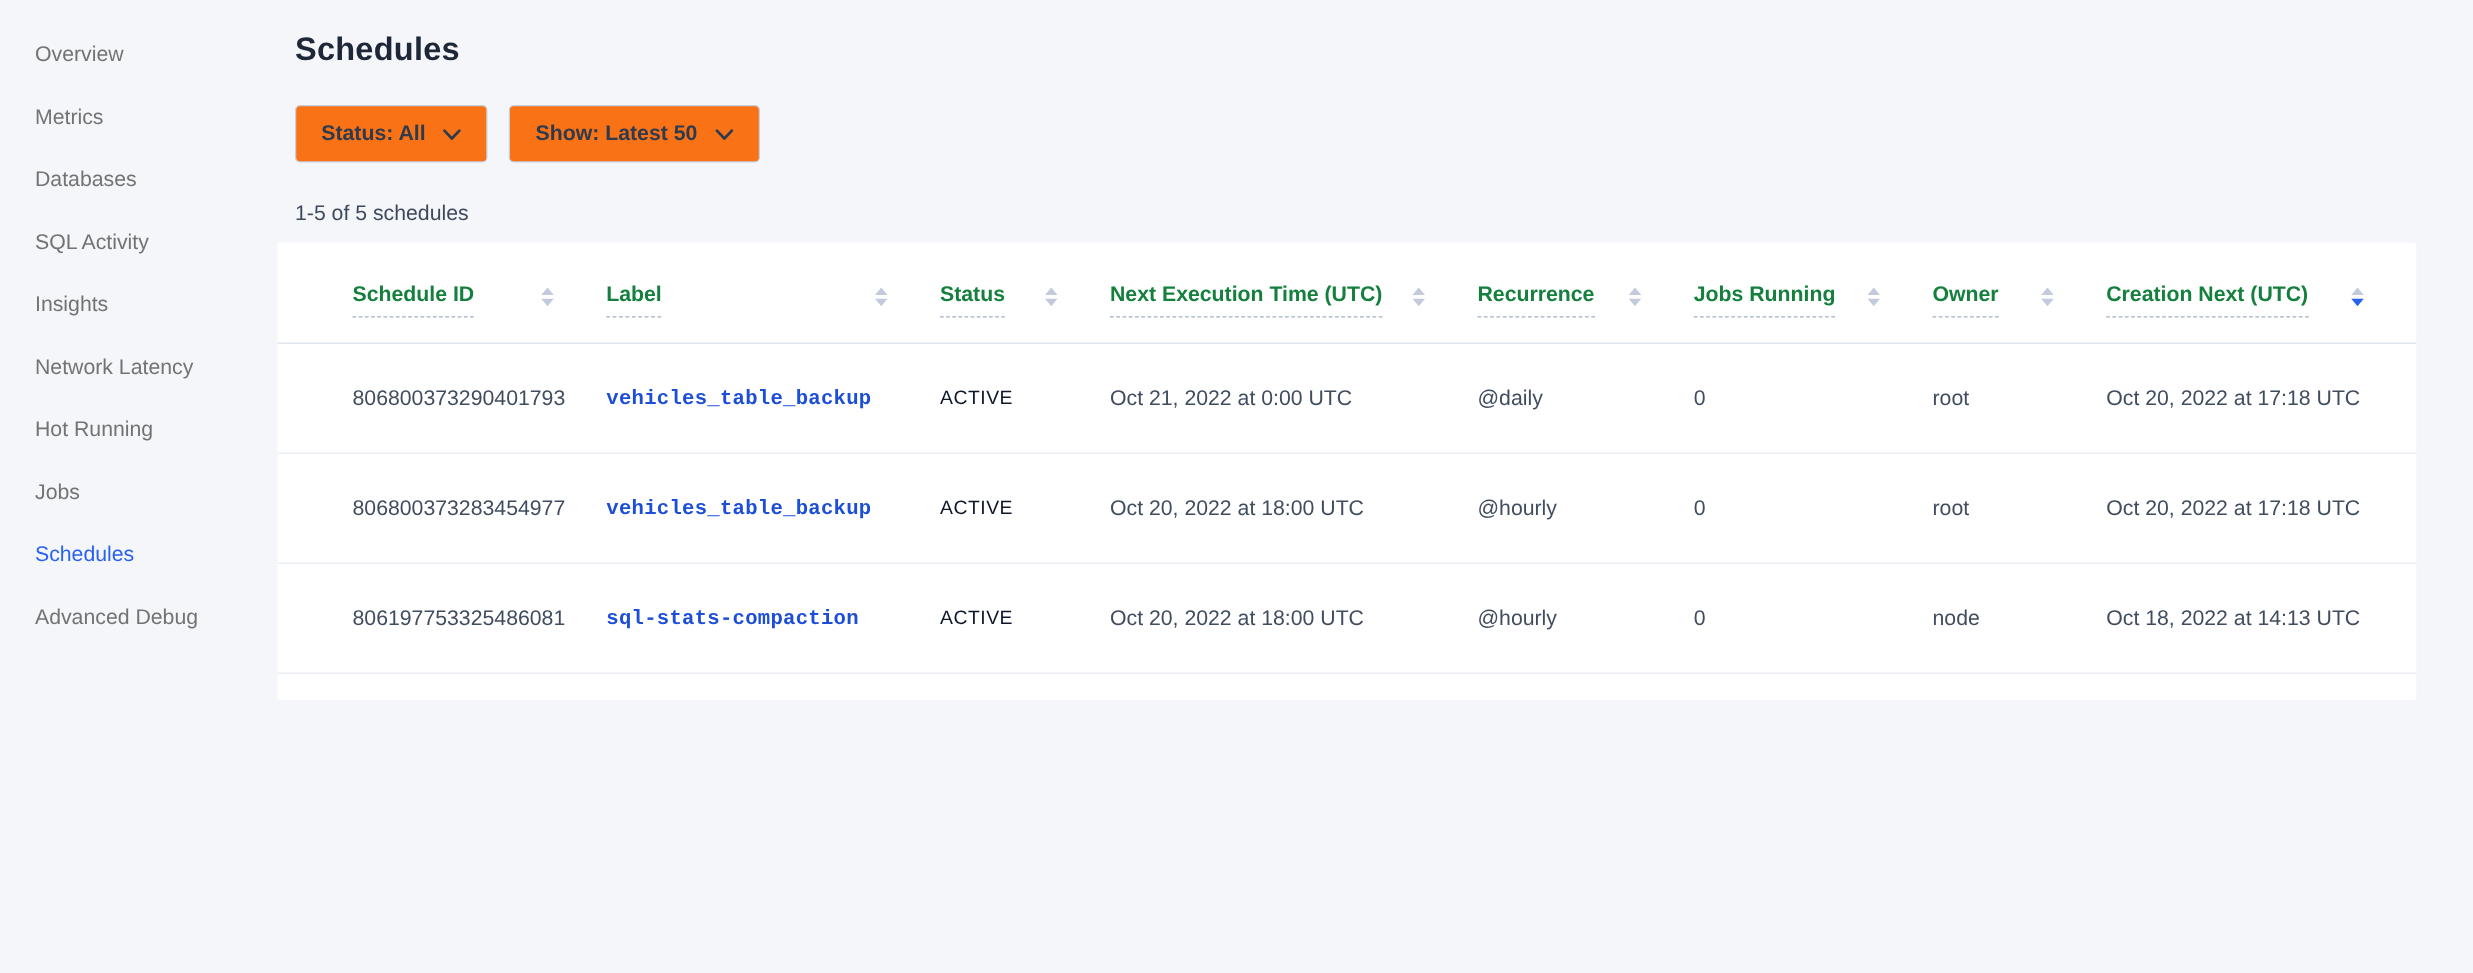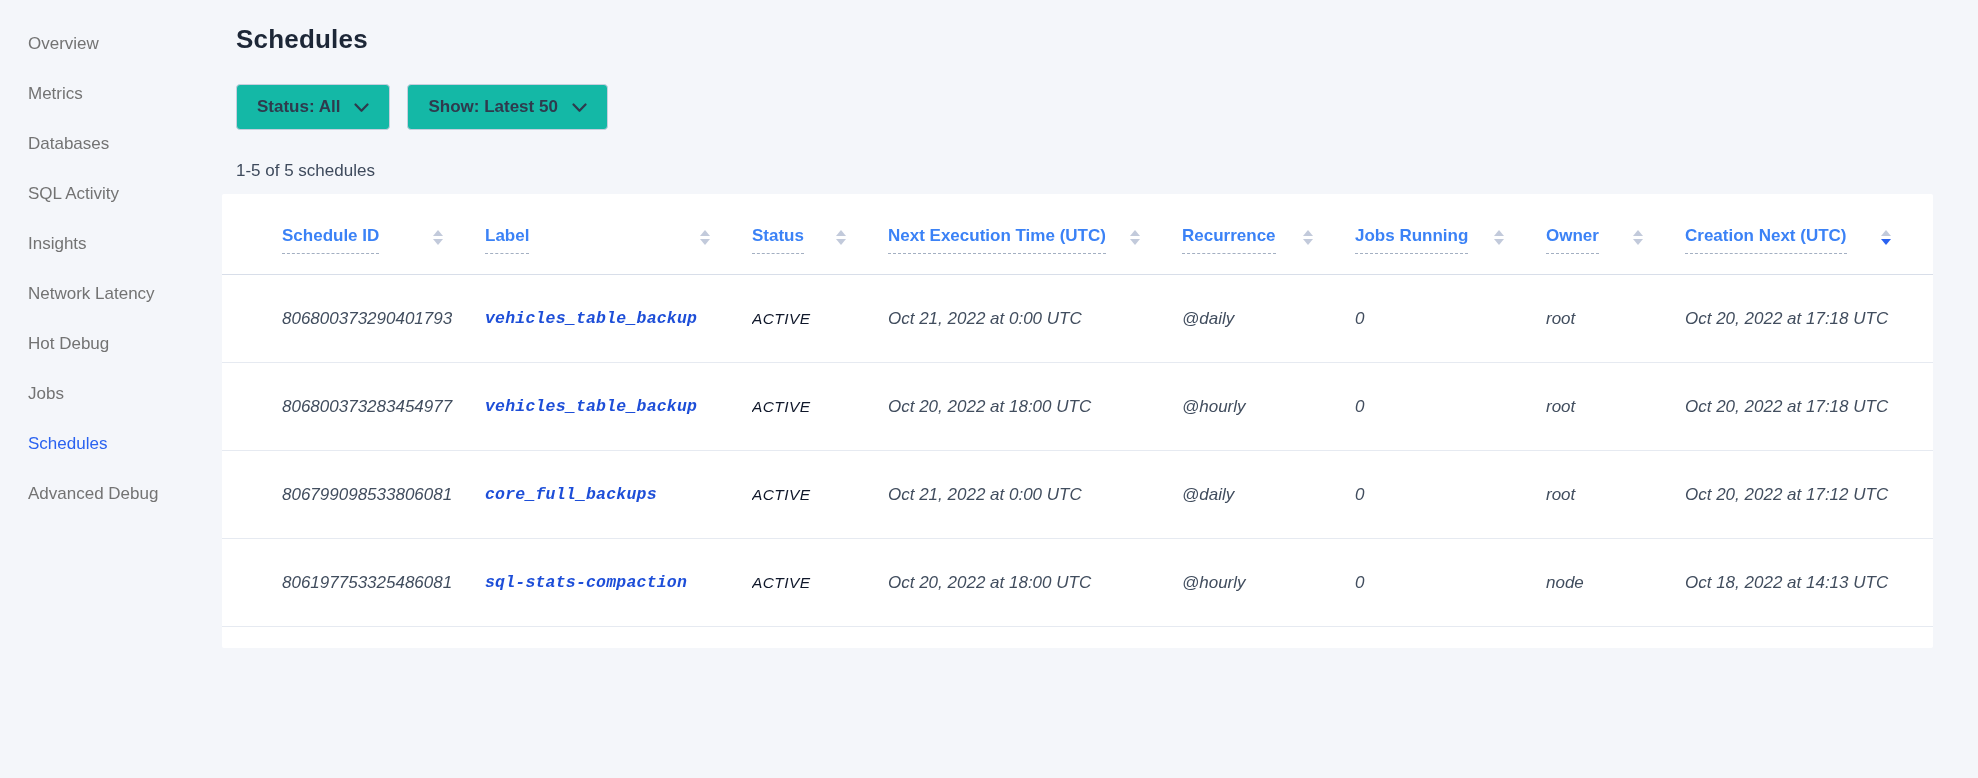--- a/index.html
+++ b/index.html
@@ -36,21 +36,21 @@
   .main{flex:1;padding:24px 45px 0 0;}
   .page-title{
     margin-left:14px;
     font-size:26px;font-weight:700;color:#1d2737;
     letter-spacing:.2px;
   }
   .filters{display:flex;gap:17px;margin:29px 0 0 14px;}
   .filter-btn{
     display:flex;align-items:center;gap:14px;
     height:46px;padding:0 20px;
-    background:#14b8a6;border:1px solid #c7cfdd;border-radius:4px;
+    background:#f97316;border:1px solid #c7cfdd;border-radius:4px;
     font-family:inherit;font-size:17px;font-weight:700;color:#2f3a4d;
     cursor:pointer;
   }
   .chev{display:inline-flex;margin-top:2px;}
   .results-count{margin:31px 0 13px 14px;font-size:17px;color:#3e4a5c;}
   
   .card{
     background:#fff;
     width:1711px;
     padding-bottom:21px;
@@ -62,59 +62,59 @@
   col.c7{width:139px;} col.c8{width:248px;}
   th{
     text-align:left;vertical-align:middle;
     padding:32px 0 20px 0;
     border-bottom:1px solid var(--border-head);
     cursor:pointer;
   }
   th:first-child, td:first-child{padding-left:60px;}
   .th-inner{display:flex;align-items:center;}
   .th-label{
-    font-size:17px;font-weight:700;color:#3b82f6;
+    font-size:17px;font-weight:700;color:#15803d;
     padding-bottom:7px;
     border-bottom:1.5px dashed #a3afc2;
     white-space:nowrap;
   }
   .sort-icons{
     margin-left:auto;margin-right:42px;
     display:flex;flex-direction:column;gap:3px;align-items:center;
     padding-bottom:5px;
   }
   .tri{width:0;height:0;border-left:5px solid transparent;border-right:5px solid transparent;}
   .tri.up{border-bottom:6px solid var(--tri);}
   .tri.down{border-top:6px solid var(--tri);}
   .tri.down.on{border-top-color:var(--accent);}
   td{
     font-size:17px;color:#414d5e;
     height:88px;vertical-align:middle;
     border-bottom:1px solid var(--border-row);
     padding-right:14px;
-    white-space:nowrap;overflow:hidden;font-style:italic;
+    white-space:nowrap;overflow:hidden;
   }
   td.mono{
     font-family:"Liberation Mono","DejaVu Sans Mono",monospace;
     font-weight:700;font-size:16.5px;color:#1d4ed8;
     letter-spacing:.2px;
   }
   td.status{font-size:15.5px;letter-spacing:.4px;color:#0f172a;}
 </style>
 </head>
 <body>
 
 <nav class="sidebar">
     <div class="side-item">Overview</div>
     <div class="side-item">Metrics</div>
     <div class="side-item">Databases</div>
     <div class="side-item">SQL Activity</div>
     <div class="side-item">Insights</div>
     <div class="side-item">Network Latency</div>
-    <div class="side-item">Hot Debug</div>
+    <div class="side-item">Hot Running</div>
     <div class="side-item">Jobs</div>
     <div class="side-item active">Schedules</div>
     <div class="side-item">Advanced Debug</div>
   </nav>
 
 <main class="main">
   <h1 class="page-title">Schedules</h1>
 
   <div class="filters">
     <button class="filter-btn">
@@ -240,30 +240,20 @@
             <td>806800373283454977</td>
             <td class="mono">vehicles_table_backup</td>
             <td class="status">ACTIVE</td>
             <td>Oct 20, 2022 at 18:00 UTC</td>
             <td>@hourly</td>
             <td>0</td>
             <td>root</td>
             <td>Oct 20, 2022 at 17:18 UTC</td>
           </tr>
           <tr>
-            <td>806799098533806081</td>
-            <td class="mono">core_full_backups</td>
-            <td class="status">ACTIVE</td>
-            <td>Oct 21, 2022 at 0:00 UTC</td>
-            <td>@daily</td>
-            <td>0</td>
-            <td>root</td>
-            <td>Oct 20, 2022 at 17:12 UTC</td>
-          </tr>
-          <tr>
             <td>806197753325486081</td>
             <td class="mono">sql-stats-compaction</td>
             <td class="status">ACTIVE</td>
             <td>Oct 20, 2022 at 18:00 UTC</td>
             <td>@hourly</td>
             <td>0</td>
             <td>node</td>
             <td>Oct 18, 2022 at 14:13 UTC</td>
           </tr>
         </tbody>

